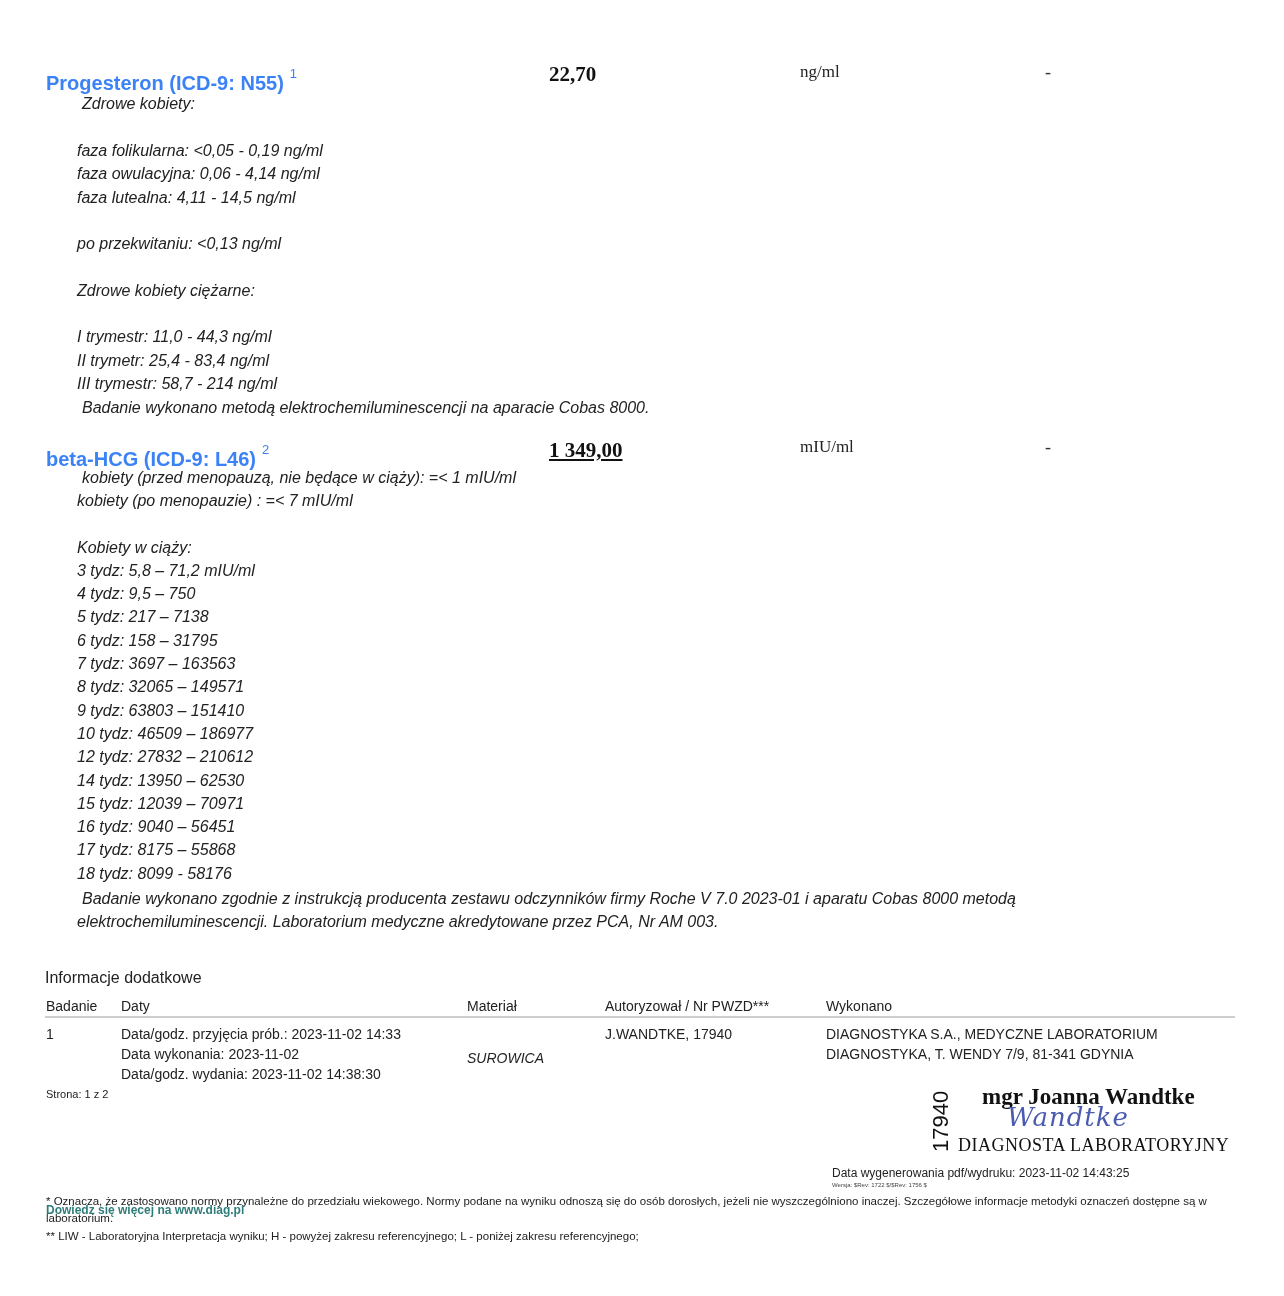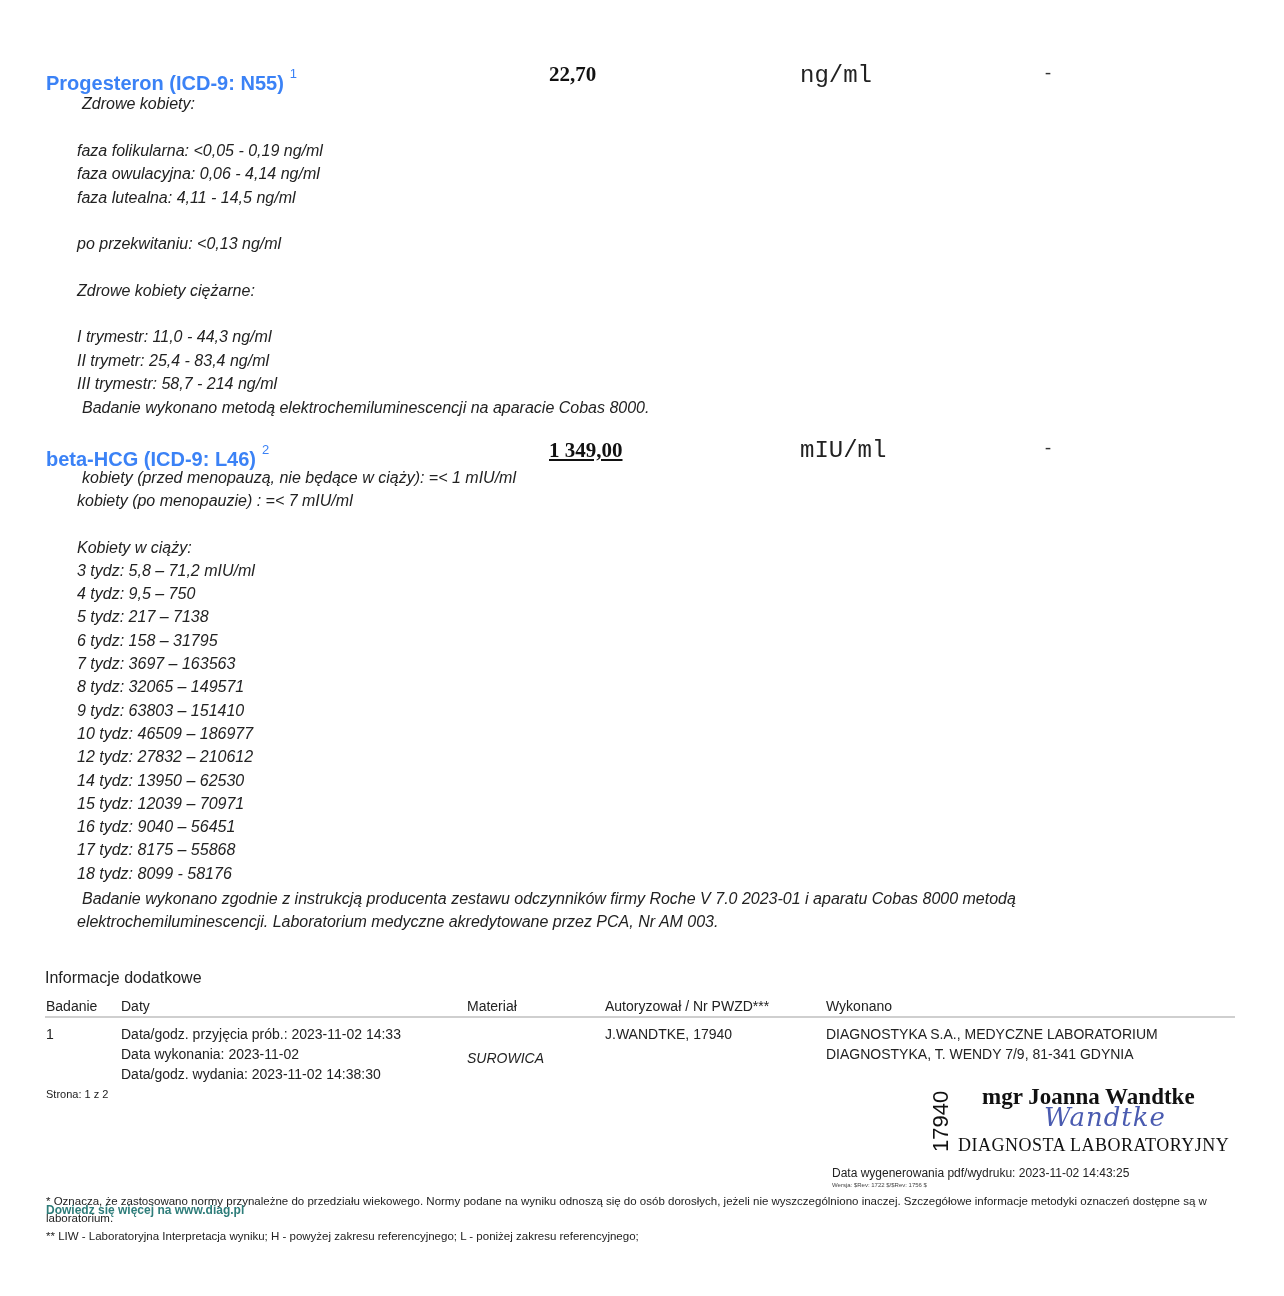--- a/index.html
+++ b/index.html
@@ -1,21 +1,21 @@
 <!DOCTYPE html>
 <html><head>
 <meta charset="utf-8">
 <style>
   html, body { margin: 0; padding: 0; background: #ffffff; }
   body { width: 1284px; height: 1296px; position: relative; overflow: hidden; color: #1a1a1a; font-family: "Liberation Sans", sans-serif; }
   .abs { position: absolute; }
   .test-name { font-family: "Liberation Sans", sans-serif; font-weight: bold; font-size: 20px; color: #3b82f6; white-space: nowrap; margin-top: 8px; }
   .test-name sup { font-weight: normal; font-size: 13px; position: relative; top: -4px; margin-left: 6px; }
   .result { font-family: "Liberation Serif", serif; font-weight: bold; font-size: 21px; color: #111; white-space: nowrap; }
-  .unit { font-family: Liberation Mono, monospace; font-size: 24px; color: #222; white-space: nowrap; }
+  .unit { font-family: Liberation Serif, serif; font-size: 17px; color: #222; white-space: nowrap; }
   .flag { font-family: "Liberation Serif", serif; font-size: 18px; color: #333; }
   .ref { font-family: "Liberation Sans", sans-serif; font-style: italic; font-size: 16px; color: #222; white-space: nowrap; line-height: 23.3px; }
   .ref-line { height: 23.3px; }
   .note { font-family: "Liberation Sans", sans-serif; font-style: italic; font-size: 16px; color: #222; line-height: 23px; }
   .info-title { font-size: 16px; color: #222; }
   .th { font-size: 14px; color: #222; white-space: nowrap; }
   .td { font-size: 14px; color: #222; white-space: nowrap; line-height: 20px; }
   .rule { height: 2px; background: #cfcfcf; }
   .small { font-size: 11px; color: #222; white-space: nowrap; }
   .tiny { font-size: 6px; color: #444; white-space: nowrap; }
@@ -99,21 +99,21 @@
 <div class="abs td" style="left:605px; top:1024px;">J.WANDTKE, 17940</div>
 <div class="abs" style="left:826px; top:1024px;">
   <div class="td">DIAGNOSTYKA S.A., MEDYCZNE LABORATORIUM</div>
   <div class="td">DIAGNOSTYKA, T. WENDY 7/9, 81-341 GDYNIA</div>
 </div>
 
 <div class="abs small" style="left:46px; top:1088px;">Strona: 1 z 2</div>
 
 <div class="abs sig-num" style="left:928px; top:1152px;">17940</div>
 <div class="abs sig-name" style="left:982px; top:1084px;">mgr Joanna Wandtke</div>
-<div class="abs" style="left:1044px; top:1102px; font-family:'DejaVu Serif', serif; font-style:italic; font-size:26px; color:#4a5bb0; letter-spacing:1px;">Wandtke</div>
+<div class="abs" style="left:1007px; top:1102px; font-family:'DejaVu Serif', serif; font-style:italic; font-size:26px; color:#4a5bb0; letter-spacing:1px;">Wandtke</div>
 <div class="abs sig-role" style="left:958px; top:1135px;">DIAGNOSTA  LABORATORYJNY</div>
 
 <div class="abs small" style="left:832px; top:1166px; font-size:12px;">Data wygenerowania pdf/wydruku: 2023-11-02 14:43:25</div>
 <div class="abs tiny" style="left:832px; top:1182px;">Wersja: $Rev: 1722 $/$Rev: 1756 $</div>
 
 <div class="abs foot" style="left:46px; top:1193px; width:1200px;">* Oznacza, że zastosowano normy przynależne do przedziału wiekowego. Normy podane na wyniku odnoszą się do osób dorosłych, jeżeli nie wyszczególniono inaczej. Szczegółowe informacje metodyki oznaczeń dostępne są w laboratorium.</div>
 <div class="abs foot" style="left:46px; top:1228px; white-space:nowrap;">** LIW - Laboratoryjna Interpretacja wyniku; H - powyżej zakresu referencyjnego; L - poniżej zakresu referencyjnego;</div>
 <a class="abs link" style="left:46px; top:1203px;">Dowiedz się więcej na www.diag.pl</a>
 
 </body></html>

